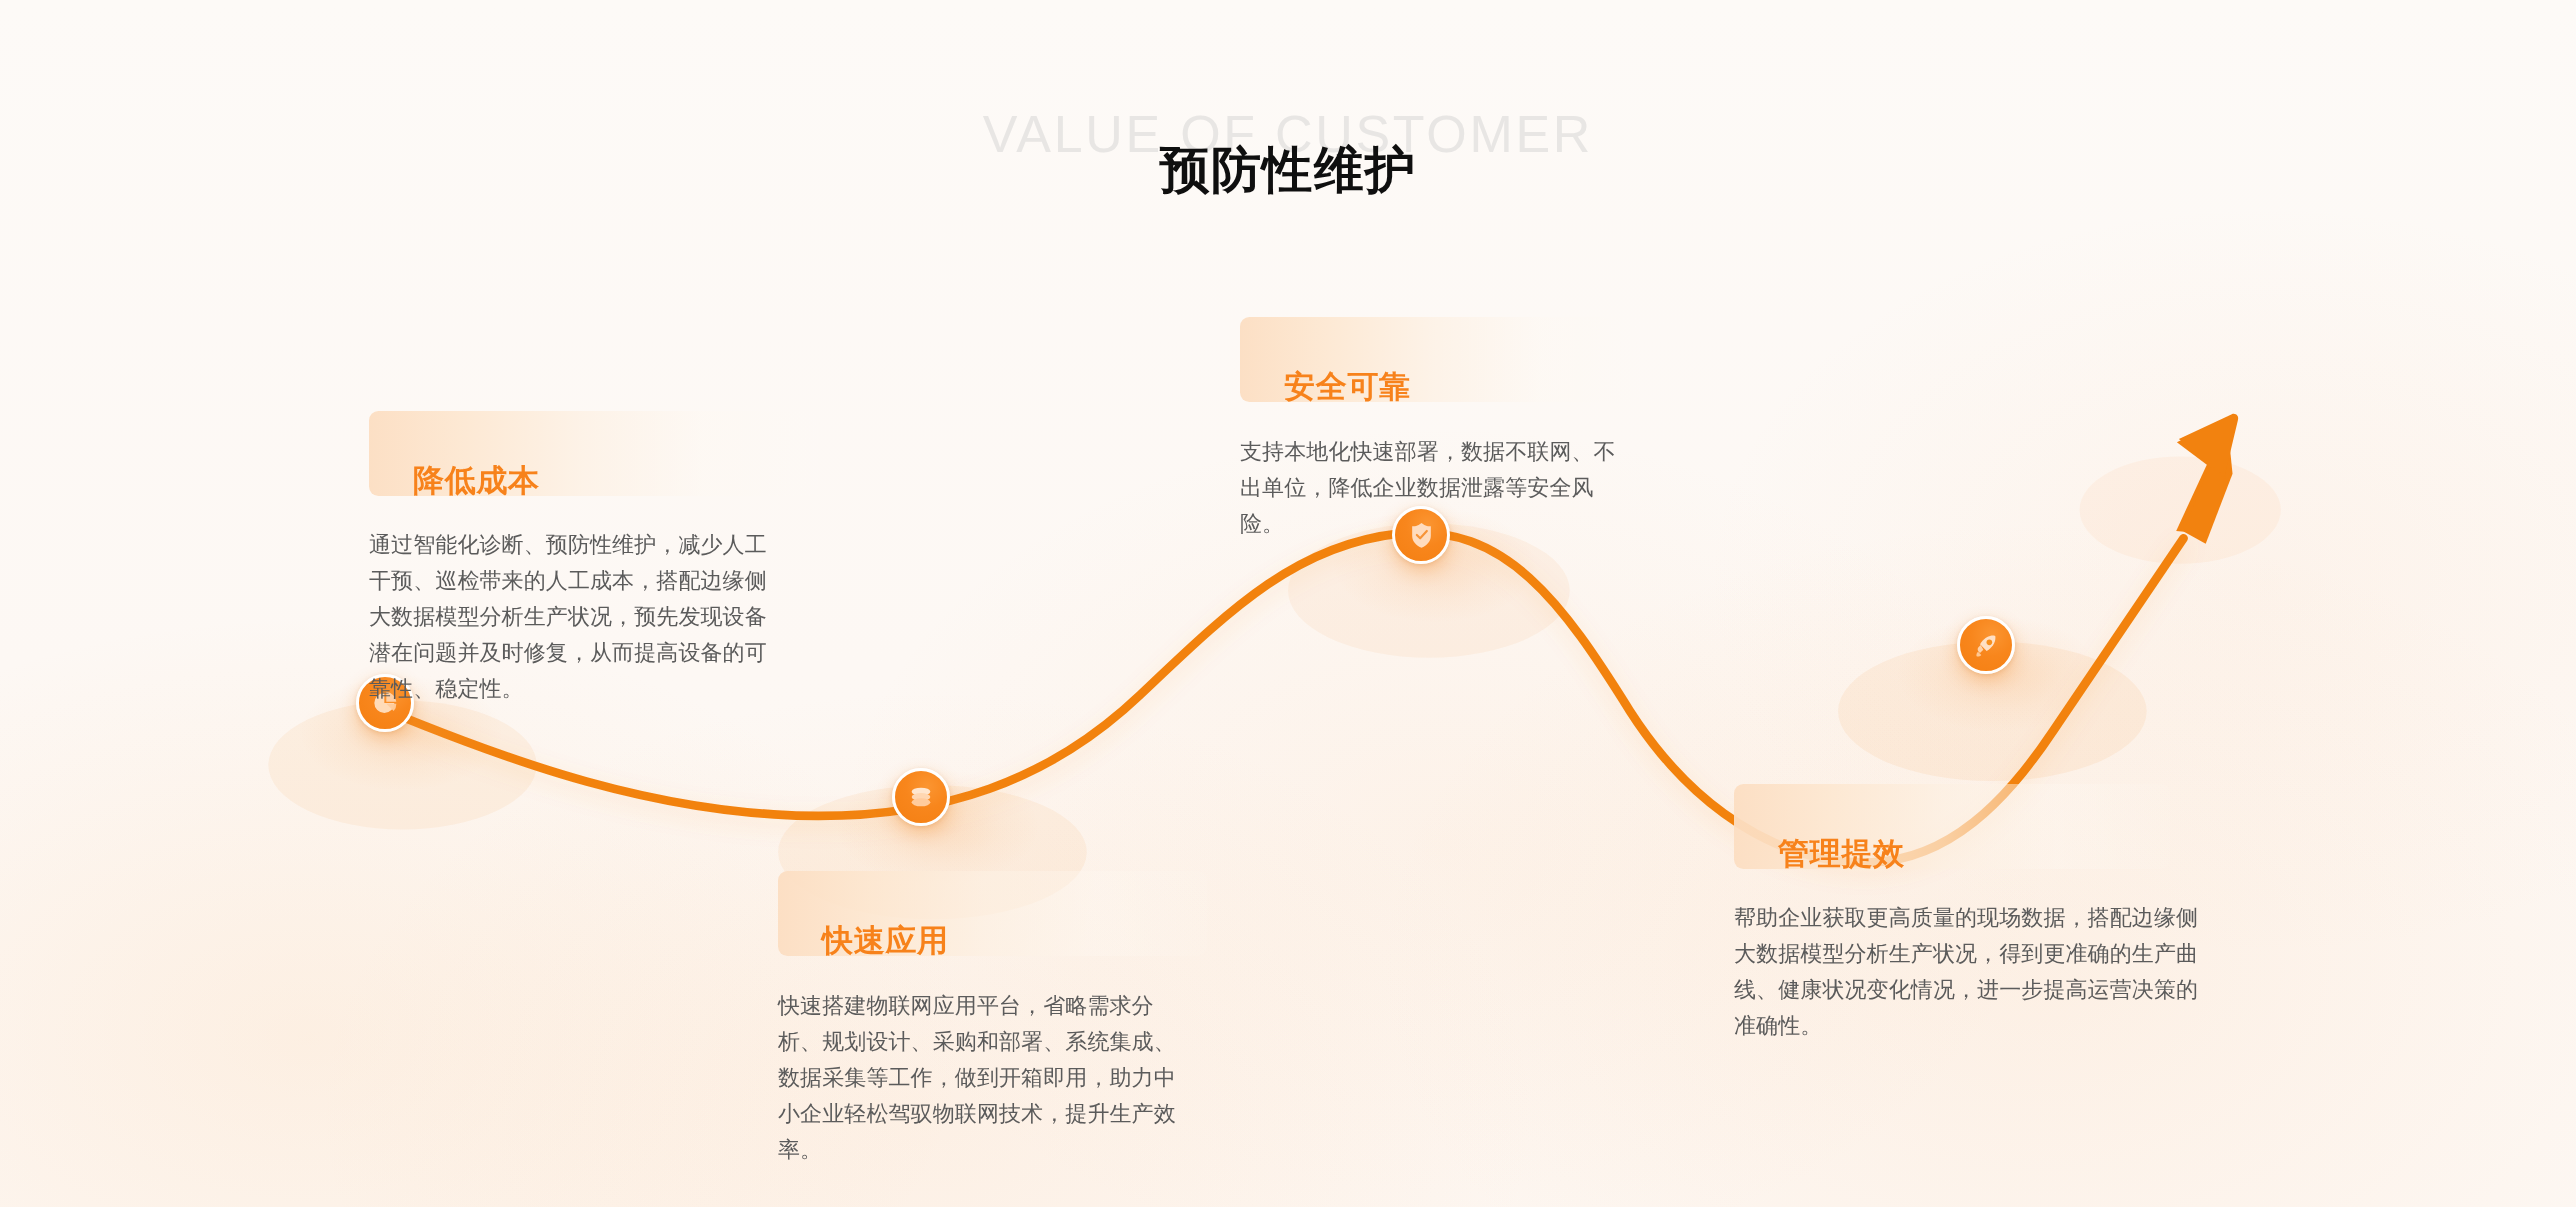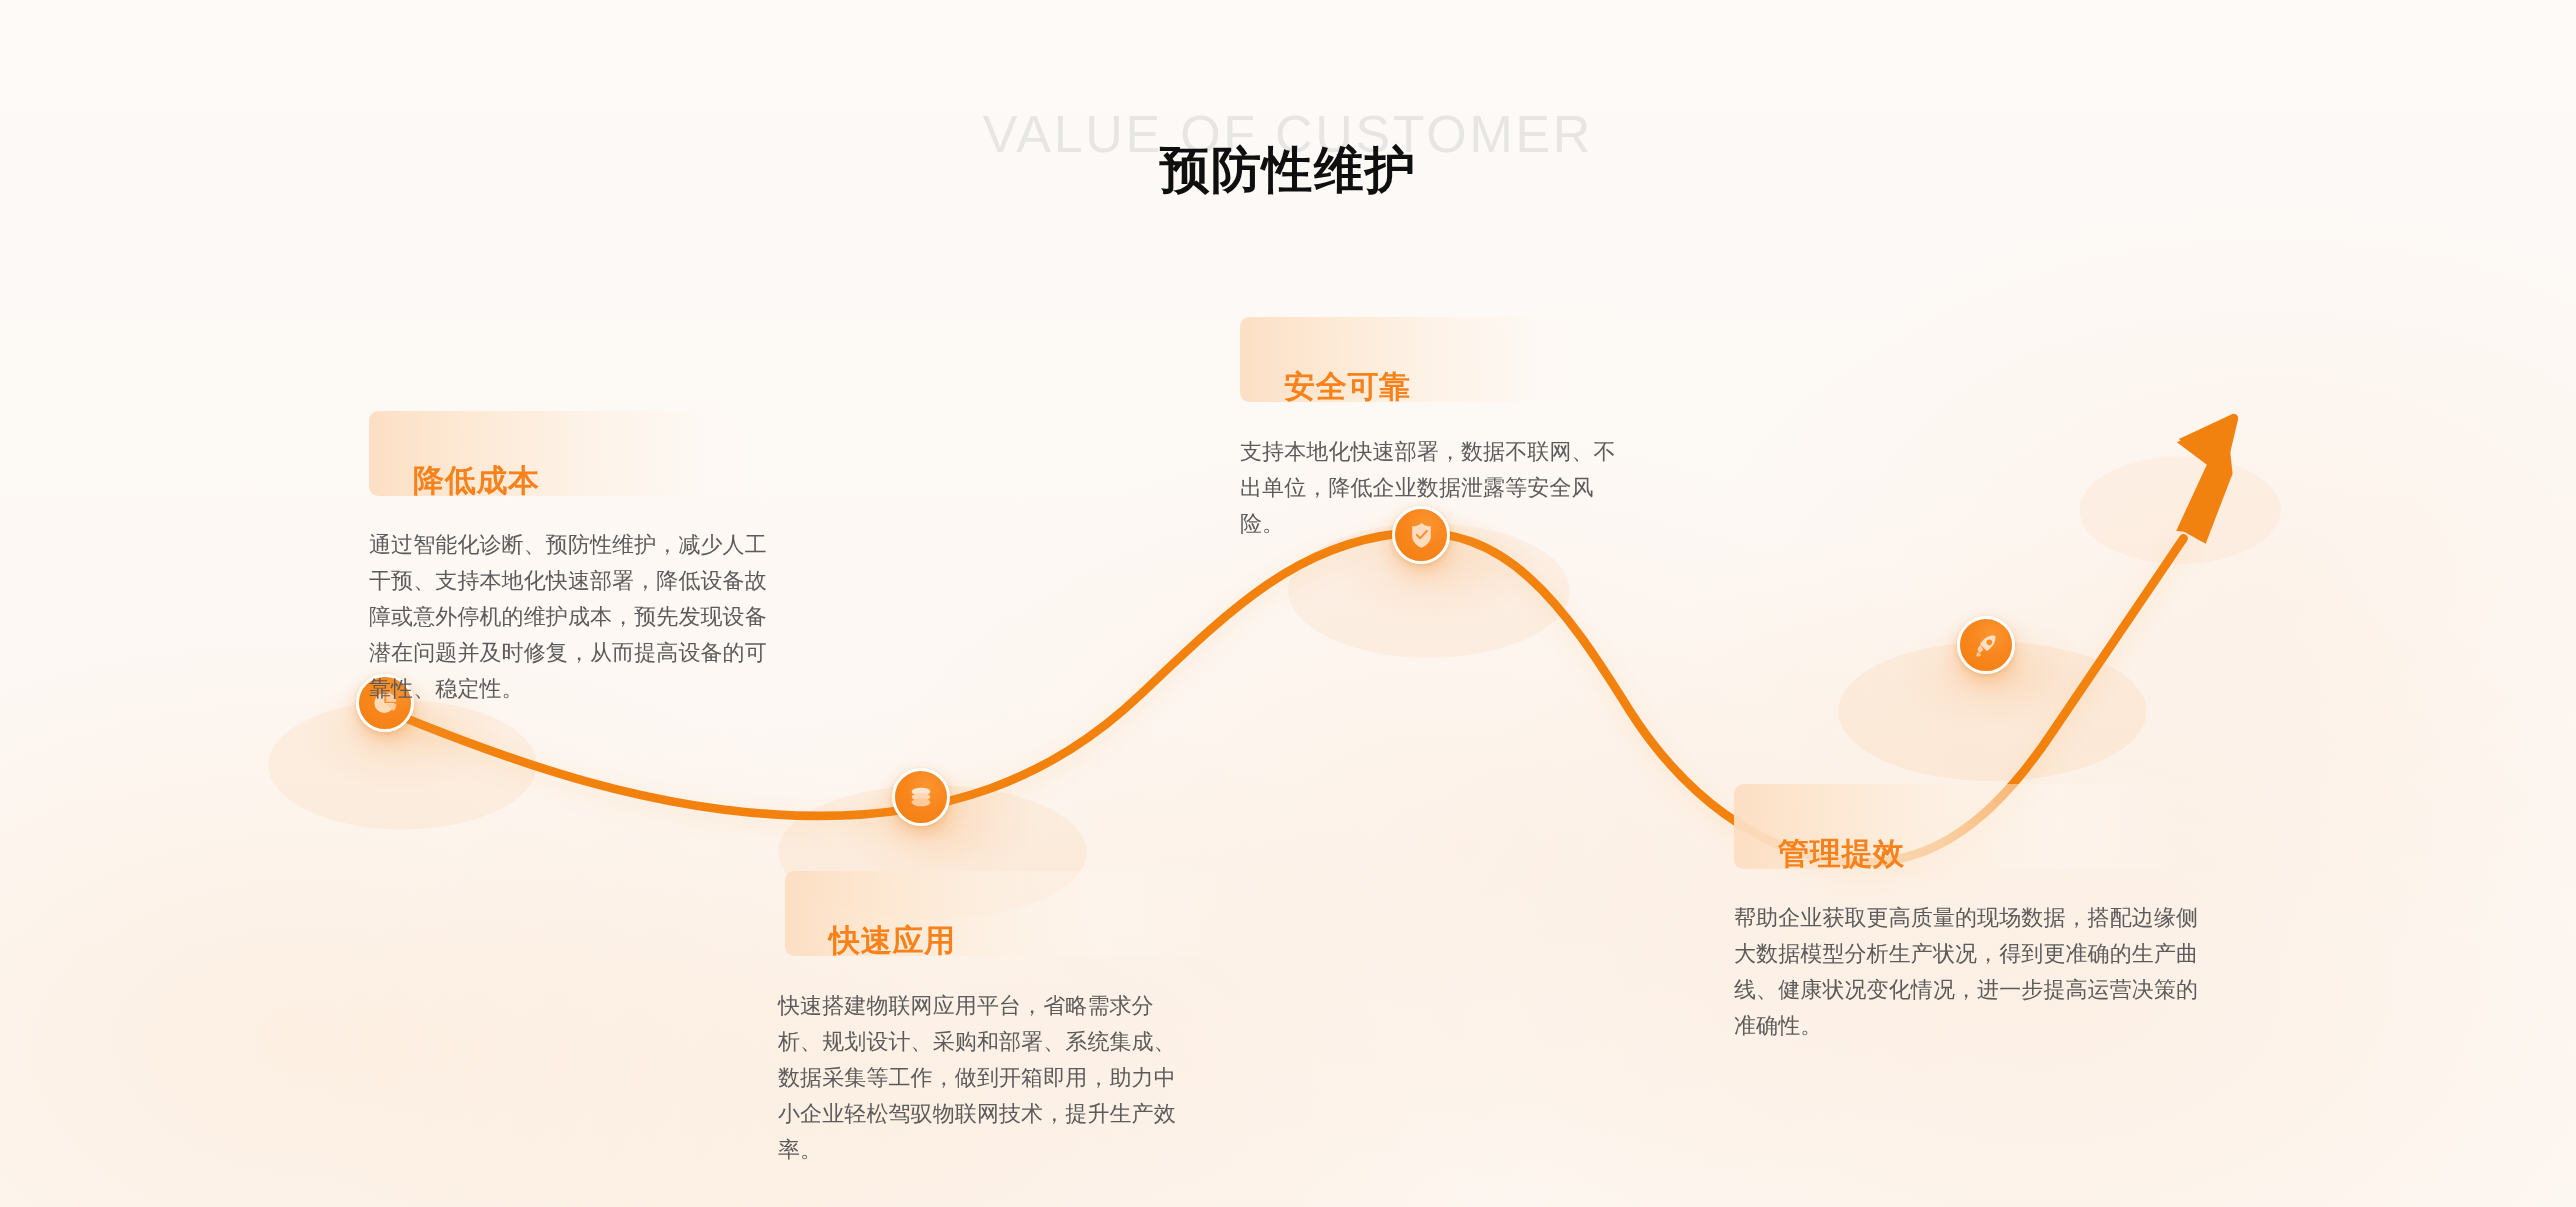--- a/index.html
+++ b/index.html
@@ -106,21 +106,21 @@
     font-weight: 400;
   }
 
   
   #block-cost           { left: 369px; top: 411px; }
   #block-cost .block-heading { width: 449px; height: 85px; }
   #block-cost .block-body    { margin-top: 31px; width: 416px; }
 
   
   #block-apply          { left: 778px; top: 871px; }
-  #block-apply .block-heading { width: 429px; height: 85px; margin-left: 7px; }
+  #block-apply .block-heading { width: 429px; height: 85px; }
   #block-apply .block-body    { margin-top: 32px; width: 416px; }
 
   
   #block-security       { left: 1240px; top: 317px; }
   #block-security .block-heading { width: 402px; height: 85px; }
   #block-security .block-body    { margin-top: 32px; width: 376px; }
 
   
   #block-manage         { left: 1734px; top: 784px; }
   #block-manage .block-heading { width: 436px; height: 85px; }
@@ -221,21 +221,21 @@
     <circle cx="26" cy="17" r="4.2" fill="#f7901f"></circle>
     <path d="M13 21 L10 24 C8 26, 8 29, 10 31 L12 33 L17 28 Z" fill="#ffd2a8"></path>
     <path d="M9 31 C7 33, 6 36, 7 38 C9 39, 12 38, 14 36 Z" fill="#ffc893"></path>
   </svg>
 </div>
 
 <div class="block" id="block-cost">
   <div class="block-heading">
     <span>降低成本</span>
   </div>
-  <div class="block-body">通过智能化诊断、预防性维护，减少人工干预、支持本地化快速部署，降低设备故障或意外停机的维护成本，预先发现设备潜在问题并及时修复，从而提高设备的可靠性、稳定性。</div>
+  <div class="block-body">通过智能化诊断、预防性维护，减少人工干预、巡检带来的人工成本，搭配边缘侧大数据模型分析生产状况，预先发现设备潜在问题并及时修复，从而提高设备的可靠性、稳定性。</div>
 </div>
 
 <div class="block" id="block-apply">
   <div class="block-heading">
     <span>快速应用</span>
   </div>
   <div class="block-body">快速搭建物联网应用平台，省略需求分析、规划设计、采购和部署、系统集成、数据采集等工作，做到开箱即用，助力中小企业轻松驾驭物联网技术，提升生产效率。</div>
 </div>
 
 <div class="block" id="block-security">

